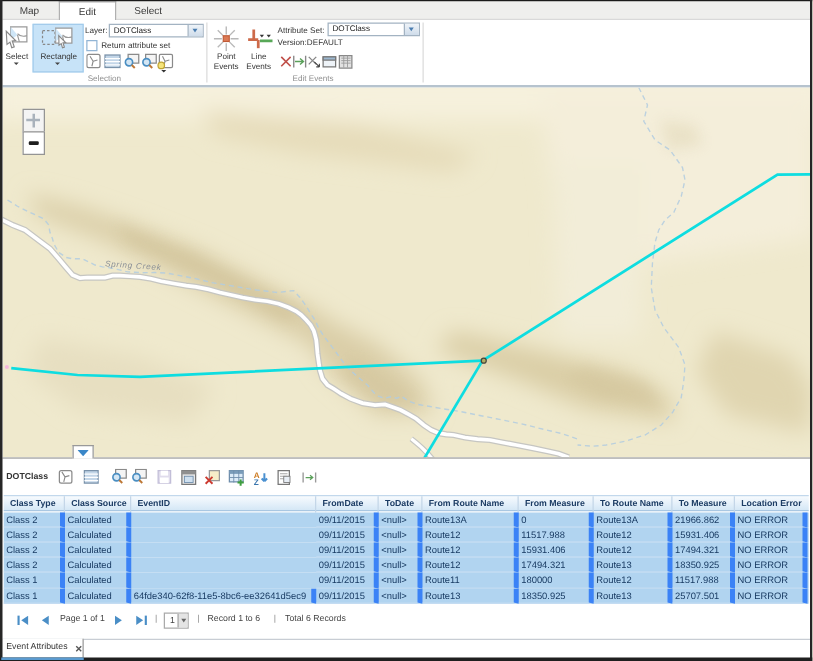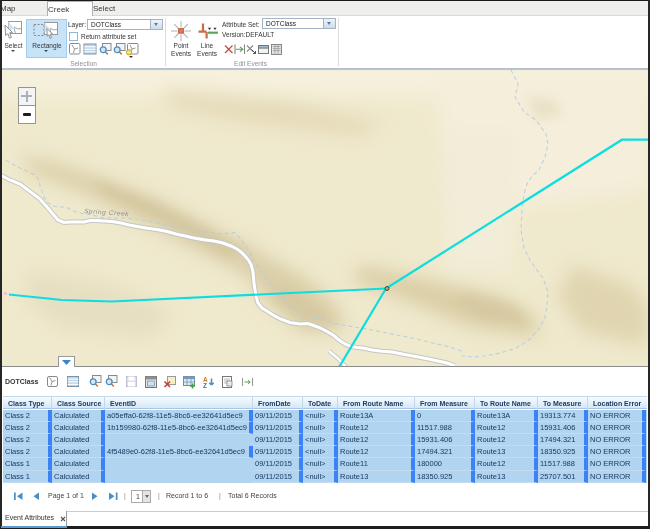--- a/index.html
+++ b/index.html
@@ -6,21 +6,21 @@
 html,body{width:650px;height:529px;overflow:hidden}
 body{font-family:"Liberation Sans",sans-serif;background:#fff;position:relative}
 .abs{position:absolute}
 
 #b-top{left:0;top:0;width:650px;height:1px;background:#1a1a1a}
 #b-left{left:0;top:0;width:2px;height:529px;background:#262626}
 #b-right{left:648px;top:0;width:2px;height:529px;background:#262626}
 #b-bottom{left:0;top:526px;width:650px;height:3px;background:#1f1f1f}
 
 #tabbar{left:2px;top:1px;width:646px;height:15px;background:#efefed;border-bottom:1px solid #d9d9d9}
-.tab{position:absolute;top:1px;height:15px;font-size:8px;color:#3a3a3a;text-align:left;line-height:15px}
+.tab{position:absolute;top:1px;height:15px;font-size:8px;color:#3a3a3a;text-align:center;line-height:15px}
 #tab-edit{left:47px;width:46px;background:#fff;border:1px solid #b0b0b0;border-bottom:none;top:1px;height:15px}
 
 #ribbon{left:2px;top:16px;width:646px;height:51px;background:#fff}
 #ribbon-border{left:2px;top:68px;width:646px;height:2px;background:#b6c3ce}
 .rlabel{position:absolute;font-size:6.5px;color:#333;white-space:nowrap}
 .glabel{position:absolute;font-size:6.5px;color:#909090;white-space:nowrap}
 .vsep{position:absolute;width:1px;background:#dcdcdc}
 .dropdown{position:absolute;height:11px;background:#fff;border:1px solid #a3b3c2;font-size:6.5px;color:#222;line-height:9px;padding-left:3px}
 .ddbtn{position:absolute;right:0;top:0;width:12px;height:9px;background:linear-gradient(#eef3f8,#cfdcea);border-left:1px solid #a3b3c2}
 .ddbtn:after{content:"";position:absolute;left:3px;top:3px;border-left:2.5px solid transparent;border-right:2.5px solid transparent;border-top:3px solid #4a7db0}
@@ -46,21 +46,21 @@
 .pgt{position:absolute;top:5px}
 
 #btabline{left:2px;top:511px;width:646px;height:1px;background:#c8cdd4}
 #btab{left:2px;top:511px;width:65px;height:15px;background:#fff;border-right:1px solid #9a9a9a}
 #btab span{position:absolute;left:3px;top:2.5px;font-size:7px;color:#333}
 </style>
 </head>
 <body>
 <div class="abs" id="tabbar"></div>
 <div class="tab abs" style="left:0;width:47px">Map</div>
-<div class="tab abs" id="tab-edit">Creek</div>
+<div class="tab abs" id="tab-edit">Edit</div>
 <div class="tab abs" style="left:93px;width:51px">Select</div>
 
 <div class="abs" id="ribbon"></div>
 <div class="abs" id="ribbon-border"></div>
 
 <svg class="abs" style="left:4px;top:20px" width="20" height="21" viewBox="0 0 20 21">
  <rect x="4.5" y="1.5" width="13" height="12" fill="#fff" stroke="#9a9a9a"></rect>
  <path d="M4.5,1.5 L10,8 L4.5,12 Z" fill="#cfe6f7" stroke="none"></path>
  <path d="M10,7 Q13,10 17.5,8.5 M10,8 L11.5,13.5" stroke="#9a9a9a" fill="none" stroke-width="0.9"></path>
  <path d="M1,5 L8.5,12.5 L5.8,12.8 L7.4,17.5 L5.4,18.2 L4,13.7 L1.6,15.5 Z" fill="#fbfbfb" stroke="#888" stroke-width="0.9"></path>
@@ -282,33 +282,31 @@
   <div class="th" style="left:300px;width:35px">ToDate</div>
   <div class="th" style="left:335px;width:77px">From Route Name</div>
   <div class="th" style="left:412px;width:60px">From Measure</div>
   <div class="th" style="left:472px;width:63px">To Route Name</div>
   <div class="th" style="left:535px;width:50px">To Measure</div>
   <div class="th" style="left:585px;width:58px;border-right:none">Location Error</div>
  </div>
  <div class="row" style="top:13.6px">
       <div class="td" style="left:0px;width:49px">Class 2</div>
       <div class="td" style="left:49px;width:53px">Calculated</div>
-      <div class="td" style="left:102px;width:148px">a05effa0-62f8-11e5-8bc6-ee32641d5ec9</div>
       <div class="td" style="left:250px;width:50px">09/11/2015</div>
       <div class="td" style="left:300px;width:35px">&lt;null&gt;</div>
       <div class="td" style="left:335px;width:77px">Route13A</div>
       <div class="td" style="left:412px;width:60px">0</div>
       <div class="td" style="left:472px;width:63px">Route13A</div>
-      <div class="td" style="left:535px;width:50px">19313.774</div>
+      <div class="td" style="left:535px;width:50px">21966.862</div>
       <div class="td" style="left:585px;width:58px">NO ERROR</div>
     </div>
  <div class="row" style="top:25.8px">
       <div class="td" style="left:0px;width:49px">Class 2</div>
       <div class="td" style="left:49px;width:53px">Calculated</div>
-      <div class="td" style="left:102px;width:148px">1b159980-62f8-11e5-8bc6-ee32641d5ec9</div>
       <div class="td" style="left:250px;width:50px">09/11/2015</div>
       <div class="td" style="left:300px;width:35px">&lt;null&gt;</div>
       <div class="td" style="left:335px;width:77px">Route12</div>
       <div class="td" style="left:412px;width:60px">11517.988</div>
       <div class="td" style="left:472px;width:63px">Route12</div>
       <div class="td" style="left:535px;width:50px">15931.406</div>
       <div class="td" style="left:585px;width:58px">NO ERROR</div>
     </div>
  <div class="row" style="top:38.0px">
       <div class="td" style="left:0px;width:49px">Class 2</div>
@@ -317,21 +315,20 @@
       <div class="td" style="left:300px;width:35px">&lt;null&gt;</div>
       <div class="td" style="left:335px;width:77px">Route12</div>
       <div class="td" style="left:412px;width:60px">15931.406</div>
       <div class="td" style="left:472px;width:63px">Route12</div>
       <div class="td" style="left:535px;width:50px">17494.321</div>
       <div class="td" style="left:585px;width:58px">NO ERROR</div>
     </div>
  <div class="row" style="top:50.2px">
       <div class="td" style="left:0px;width:49px">Class 2</div>
       <div class="td" style="left:49px;width:53px">Calculated</div>
-      <div class="td" style="left:102px;width:148px">4f5489e0-62f8-11e5-8bc6-ee32641d5ec9</div>
       <div class="td" style="left:250px;width:50px">09/11/2015</div>
       <div class="td" style="left:300px;width:35px">&lt;null&gt;</div>
       <div class="td" style="left:335px;width:77px">Route12</div>
       <div class="td" style="left:412px;width:60px">17494.321</div>
       <div class="td" style="left:472px;width:63px">Route13</div>
       <div class="td" style="left:535px;width:50px">18350.925</div>
       <div class="td" style="left:585px;width:58px">NO ERROR</div>
     </div>
  <div class="row" style="top:62.4px">
       <div class="td" style="left:0px;width:49px">Class 1</div>
@@ -340,20 +337,21 @@
       <div class="td" style="left:300px;width:35px">&lt;null&gt;</div>
       <div class="td" style="left:335px;width:77px">Route11</div>
       <div class="td" style="left:412px;width:60px">180000</div>
       <div class="td" style="left:472px;width:63px">Route12</div>
       <div class="td" style="left:535px;width:50px">11517.988</div>
       <div class="td" style="left:585px;width:58px">NO ERROR</div>
     </div>
  <div class="row" style="top:74.6px">
       <div class="td" style="left:0px;width:49px">Class 1</div>
       <div class="td" style="left:49px;width:53px">Calculated</div>
+      <div class="td" style="left:102px;width:148px">64fde340-62f8-11e5-8bc6-ee32641d5ec9</div>
       <div class="td" style="left:250px;width:50px">09/11/2015</div>
       <div class="td" style="left:300px;width:35px">&lt;null&gt;</div>
       <div class="td" style="left:335px;width:77px">Route13</div>
       <div class="td" style="left:412px;width:60px">18350.925</div>
       <div class="td" style="left:472px;width:63px">Route13</div>
       <div class="td" style="left:535px;width:50px">25707.501</div>
       <div class="td" style="left:585px;width:58px">NO ERROR</div>
     </div>
 </div>
 

